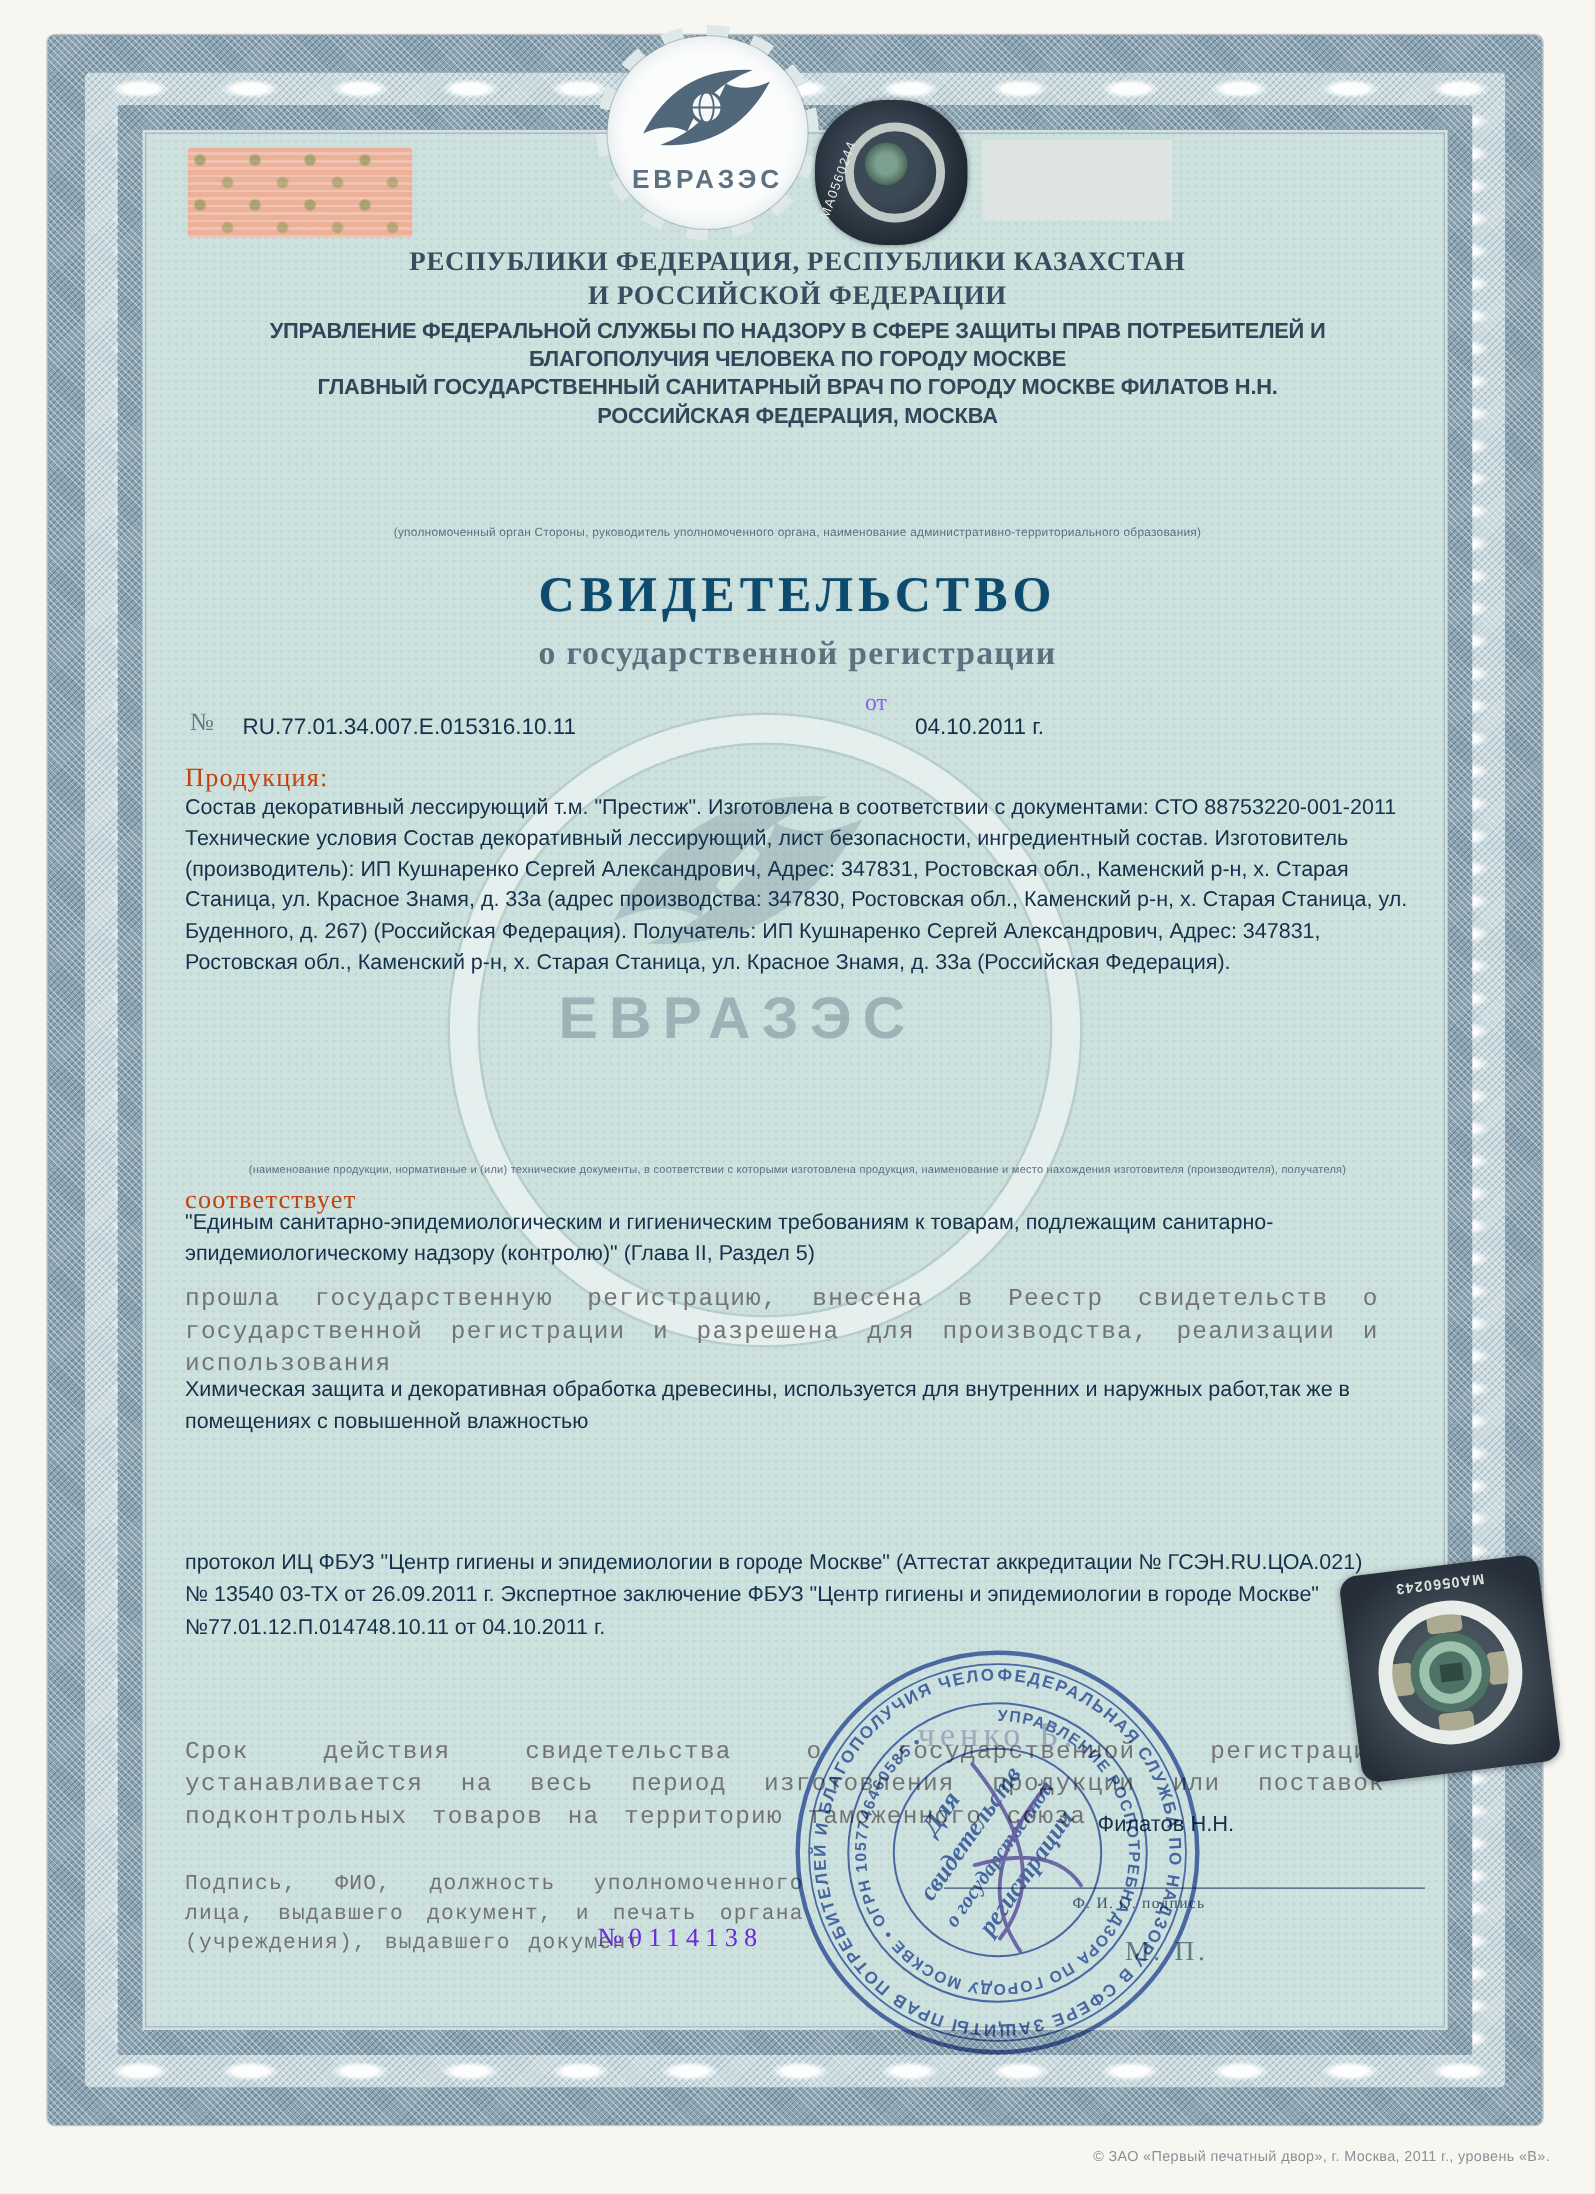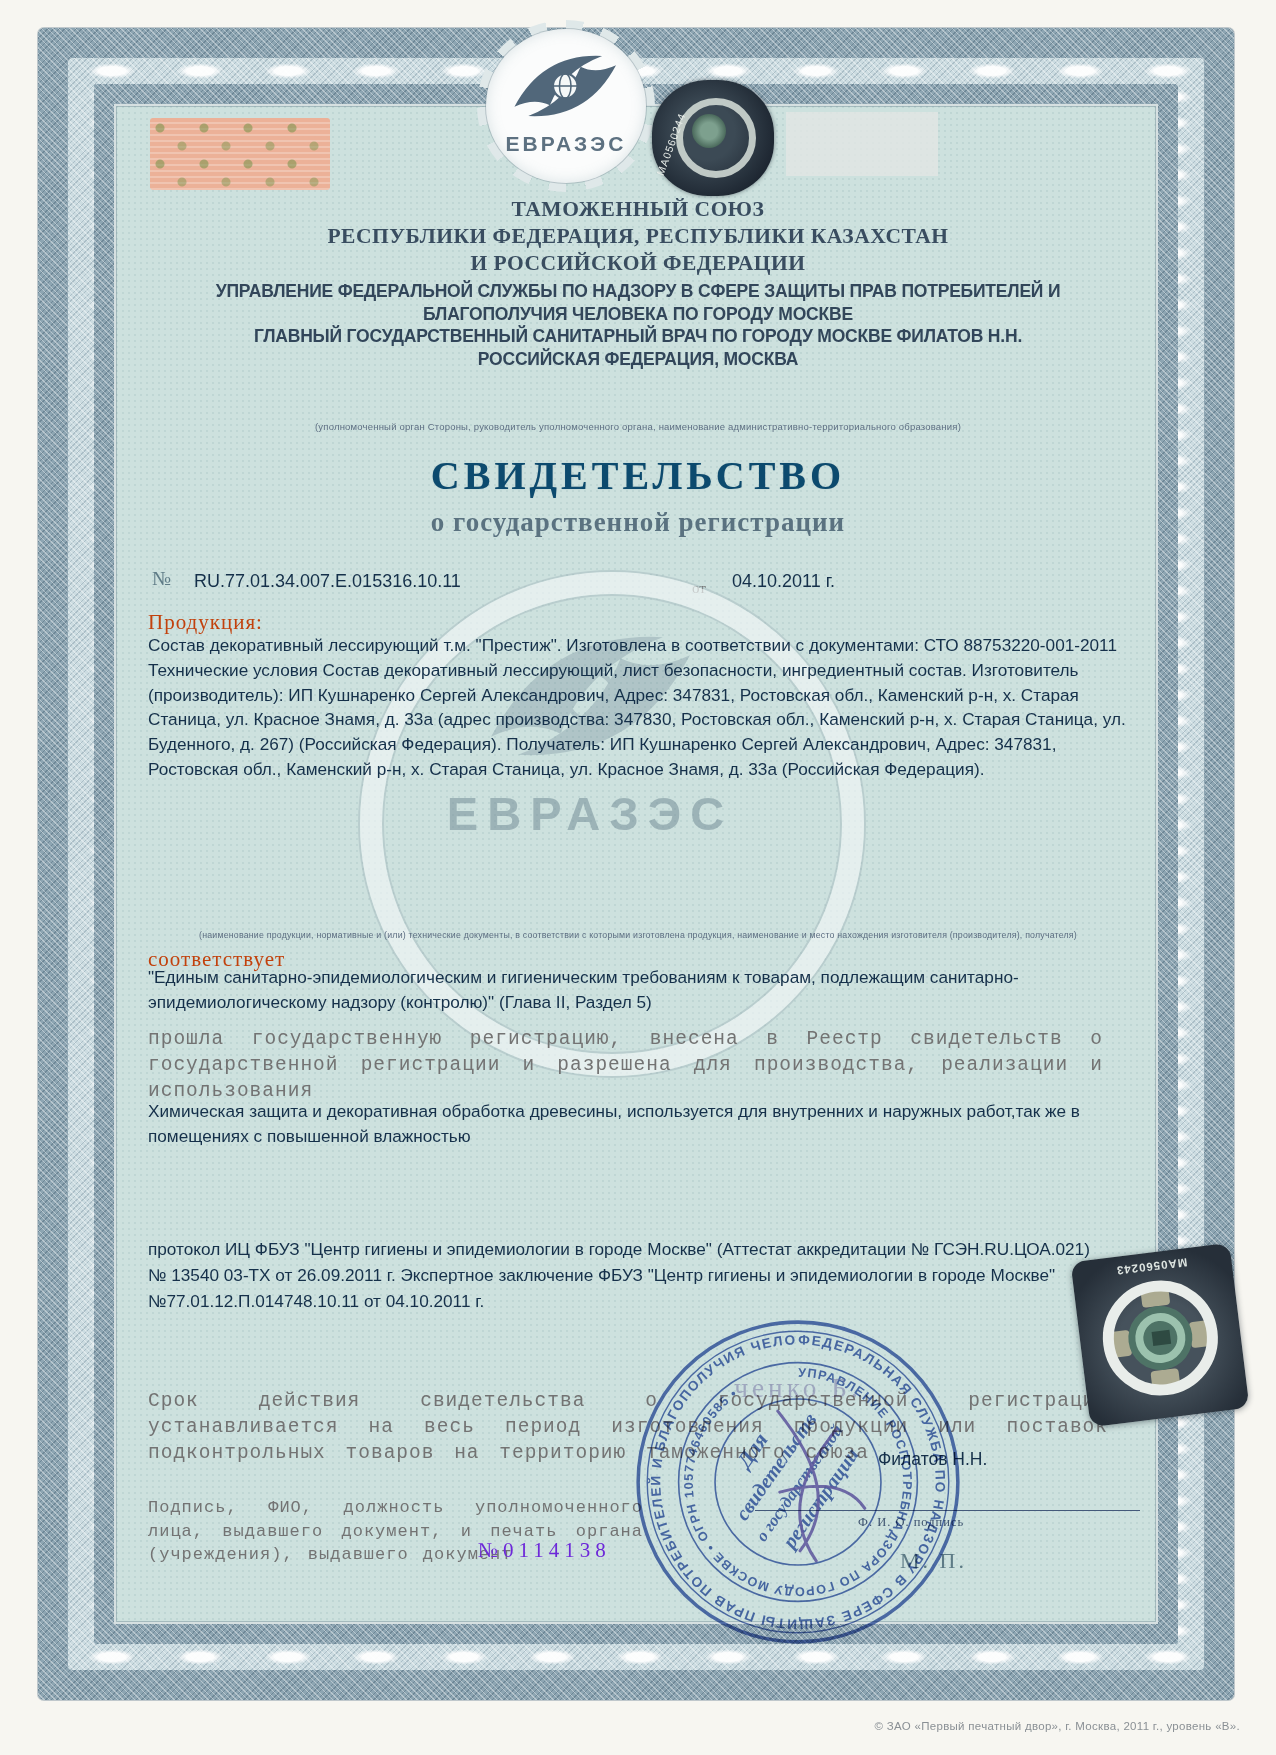--- a/index.html
+++ b/index.html
@@ -127,35 +127,34 @@
     <div class="eur-label">ЕВРАЗЭС</div>
   </div>
 
   <div class="holo-top">
     <div class="ring"></div>
     <div class="core"></div>
     <div class="num">МА0560244</div>
   </div>
 
   <div class="abs ctr" style="top:196px;">
-    <div class="hdr-serif">ТАМОЖЕННЫЙ СОЮЗ</div>
     <div class="hdr-serif">РЕСПУБЛИКИ ФЕДЕРАЦИЯ, РЕСПУБЛИКИ КАЗАХСТАН</div>
     <div class="hdr-serif">И РОССИЙСКОЙ ФЕДЕРАЦИИ</div>
     <div class="hdr-sans" style="max-width:920px;margin:3px auto 0;">УПРАВЛЕНИЕ ФЕДЕРАЛЬНОЙ СЛУЖБЫ ПО НАДЗОРУ В СФЕРЕ ЗАЩИТЫ ПРАВ ПОТРЕБИТЕЛЕЙ И БЛАГОПОЛУЧИЯ ЧЕЛОВЕКА ПО ГОРОДУ МОСКВЕ</div>
     <div class="hdr-sans">ГЛАВНЫЙ ГОСУДАРСТВЕННЫЙ САНИТАРНЫЙ ВРАЧ ПО ГОРОДУ МОСКВЕ ФИЛАТОВ Н.Н.</div>
     <div class="hdr-sans">РОССИЙСКАЯ ФЕДЕРАЦИЯ, МОСКВА</div>
   </div>
   <div class="abs ctr tiny-note" style="top:421px;">(уполномоченный орган Стороны, руководитель уполномоченного органа, наименование административно-территориального образования)</div>
 
   <div class="abs ctr doc-title" style="top:452px;">СВИДЕТЕЛЬСТВО</div>
   <div class="abs ctr doc-sub" style="top:507px;">о государственной регистрации</div>
 
   <div class="abs serif" style="left:152px;top:567px;font-size:20px;color:#5e7b86;">№</div>
   <div class="abs typed" style="left:194px;top:569px;font-size:18px;">RU.77.01.34.007.Е.015316.10.11</div>
-  <div class="abs serif" style="left:692px;top:580px;font-size:15px;color:#737373;">от</div>
+  <div class="abs serif" style="left:692px;top:552px;font-size:19px;color:#8b5cf6;">от</div>
   <div class="abs typed" style="left:732px;top:569px;font-size:18px;">04.10.2011 г.</div>
 
   <div class="wm-ring"></div>
   <svg class="wm-swoosh" viewBox="0 0 170 130">
     <path d="M18,92 Q55,22 132,26 Q82,45 64,90 Q44,80 18,92 Z" fill="#6c8593"></path>
     <path d="M150,38 Q113,108 36,104 Q86,85 104,40 Q124,50 150,38 Z" fill="#6c8593"></path>
     <circle cx="84" cy="65" r="16" fill="none" stroke="#6c8593" stroke-width="3"></circle>
   </svg>
   <div class="wm-label">ЕВРАЗЭС</div>
 

